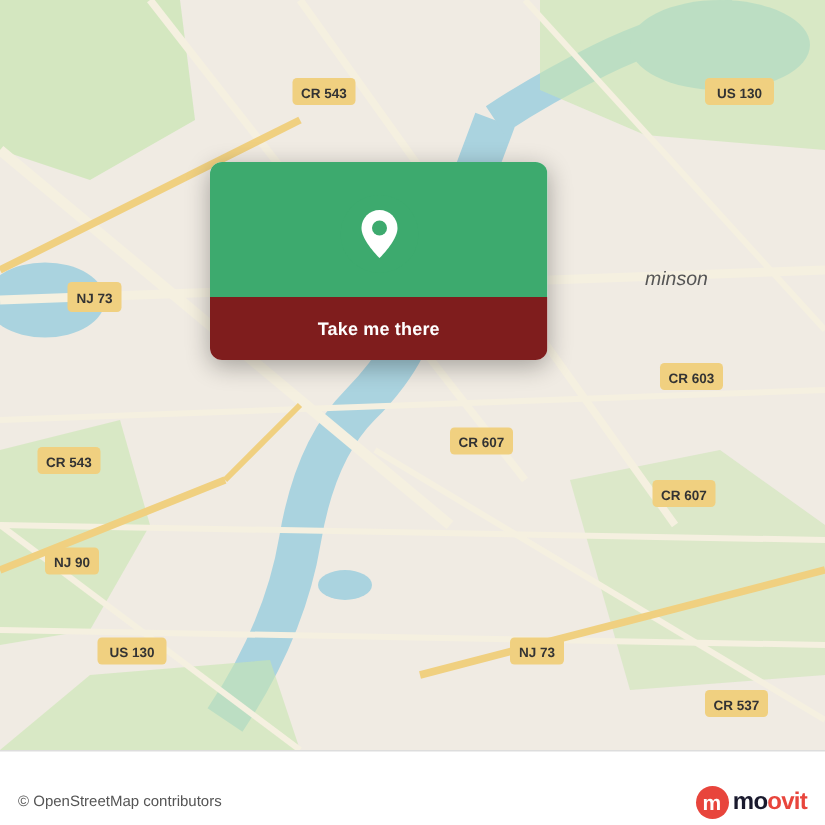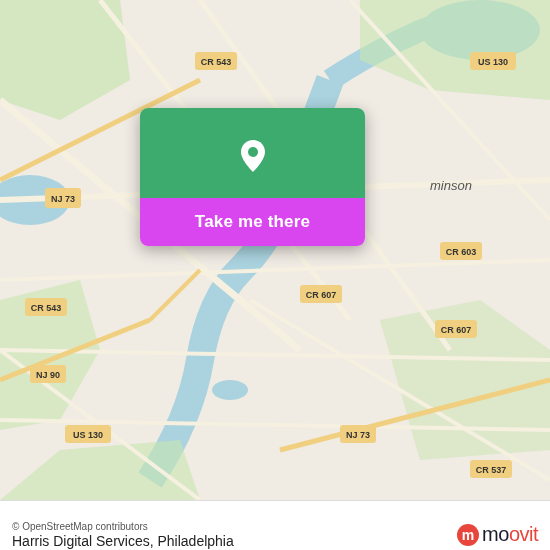--- a/index.html
+++ b/index.html
@@ -49,23 +49,23 @@
       align-items: center;
       padding: 22px 0 16px 0;
     }
 
     .popup-pin {
       width: 52px;
       height: 52px;
     }
 
     .popup-btn {
-      background: #d946ef;
+      background: #7f1d1d;
       color: #fff;
-      font-size: 17px;
+      font-size: 12px;
       font-weight: 600;
       border: none;
       width: 100%;
       padding: 14px 0;
       cursor: pointer;
       letter-spacing: 0.01em;
       text-align: center;
     }
 
     
@@ -94,22 +94,22 @@
       font-size: 14px;
       border-radius: 50%;
       width: 22px;
       height: 22px;
       display: flex;
       align-items: center;
       justify-content: center;
     }
 
     .moovit-text {
-      font-size: 20px;
-      font-weight: 400;
+      font-size: 16px;
+      font-weight: 700;
       color: #1a1a2e;
       letter-spacing: -0.5px;
     }
 
     .moovit-it {
       color: #e8453c;
     }
 
     .bottom-left {
       display: flex;
@@ -219,21 +219,20 @@
         <circle cx="26" cy="22" r="5" fill="#3daa6e"></circle>
       </svg>
     </div>
     <button class="popup-btn">Take me there</button>
   </div>
 </div>
 
 <div id="bottom-bar">
   <div class="bottom-left">
     <span class="osm-credit">© OpenStreetMap contributors</span>
-    <span class="place-name">Harris Digital Services, Philadelphia</span>
   </div>
   <div class="moovit-logo">
     <div class="moovit-m">m</div>
     <span class="moovit-text">
       mo<span class="moovit-it">ovit</span>
     </span>
   </div>
 </div>
 
 </body></html>

